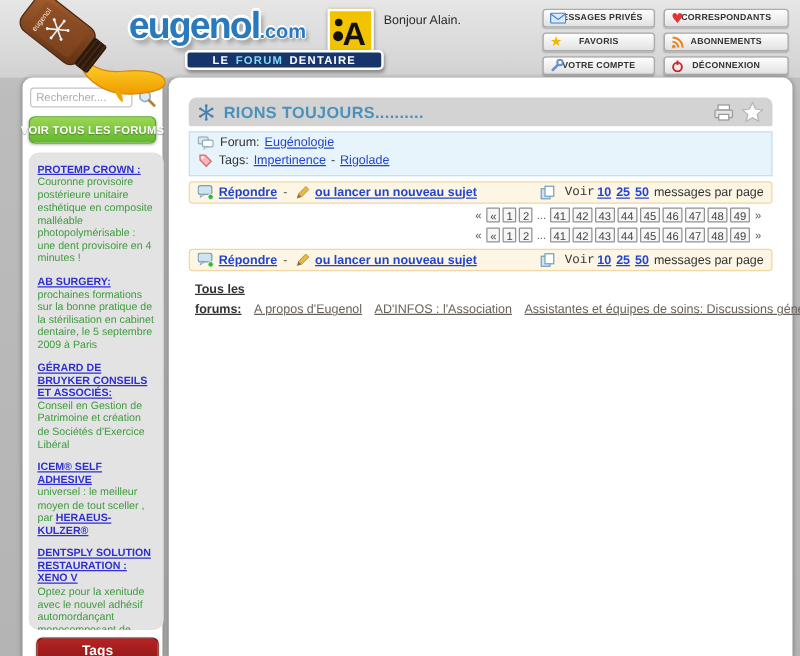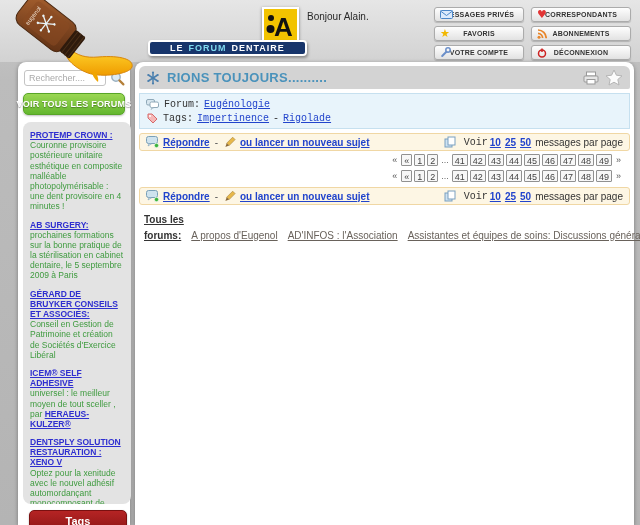--- a/index.html
+++ b/index.html
@@ -90,36 +90,36 @@
     border:1px solid #7a1010; border-radius:5px;
     color:#fff; font-size:11px; font-weight:bold;
     display:flex; align-items:center; justify-content:center;
     box-shadow:0 1px 2px rgba(0,0,0,.3); cursor:pointer;
   }
 
   
   .card {
     position:absolute; left:135px; top:62px; width:499px; height:463px;
     background:#fff; border-radius:8px 8px 0 0; box-shadow:0 1px 4px rgba(0,0,0,.35);
-    padding:4px;
+    padding:16px;
   }
   .title-bar {
     height:23px; background:#d3d3d3; border-radius:6px 6px 2px 2px;
     display:flex; align-items:center; padding:0 7px;
   }
   .title-icon { display:flex; margin-right:7px; }
   .page-title { color:#4a92bb; font-weight:bold; font-size:13px; letter-spacing:.3px; }
   .tb-spacer { flex:1; }
   .tb-icon { display:flex; margin-left:6px; cursor:pointer; }
 
   .info-box {
     margin-top:4px; background:#e8f4fb; border:1px solid #c6e0ef;
     padding:3px 6px; font-size:10px; color:#333;
   }
-  .info-row { display:flex; align-items:center; height:14px;font-family:Liberation Mono, monospace; }
+  .info-row { display:flex; height:14px; }
   .info-row .iicon { display:flex; margin-right:5px; }
   .info-label { margin-right:4px; }
   .blue-link { color:#2244cc; text-decoration:underline; }
   .tag-sep { margin:0 4px; color:#333; }
 
   .reply-bar {
     margin-top:4px; background:#fdf6e4; border:1px solid #f0d7a4; border-radius:3px;
     height:18px; display:flex; align-items:center; padding:0 6px; font-size:10px; color:#333;
   }
   .reply-bar .ricon { display:flex; margin-right:4px; }
@@ -175,20 +175,23 @@
       <circle cx="34" cy="27" r="1.2" fill="#e9f4f8"></circle>
         <circle cx="48" cy="36" r="1.2" fill="#e9f4f8"></circle>
       <circle cx="34" cy="36" r="1.2" fill="#e9f4f8"></circle>
         <circle cx="48" cy="27" r="1.2" fill="#e9f4f8"></circle>
       <text x="24" y="44" font-size="6" fill="#f2e6d8" transform="rotate(-90 26 42)" font-family="Liberation Sans, sans-serif">eugenol</text>
       <rect x="68" y="18" width="13" height="27" rx="2" fill="#2e1a0c"></rect>
       <path d="M71 18 v27 M75 18 v27 M79 18 v27" stroke="#4a2f18" stroke-width="1"></path>
     </g>
   </svg>
 
+  <div class="brand">
+    <span class="brand-main">eugenol</span><span class="brand-tld">.com</span>
+  </div>
   <div class="tagline">
     <span class="t-le">LE</span><span class="t-forum">FORUM</span><span class="t-dentaire">DENTAIRE</span>
   </div>
 
   <div class="avatar">
     <svg width="33" height="33" viewBox="0 0 33 33">
       <circle cx="7" cy="9" r="3" fill="#111"></circle>
       <circle cx="6.5" cy="20" r="4" fill="#111"></circle>
       <text x="10" y="27" font-size="26" font-weight="bold" fill="#111" font-family="Liberation Sans, sans-serif">A</text>
     </svg>

